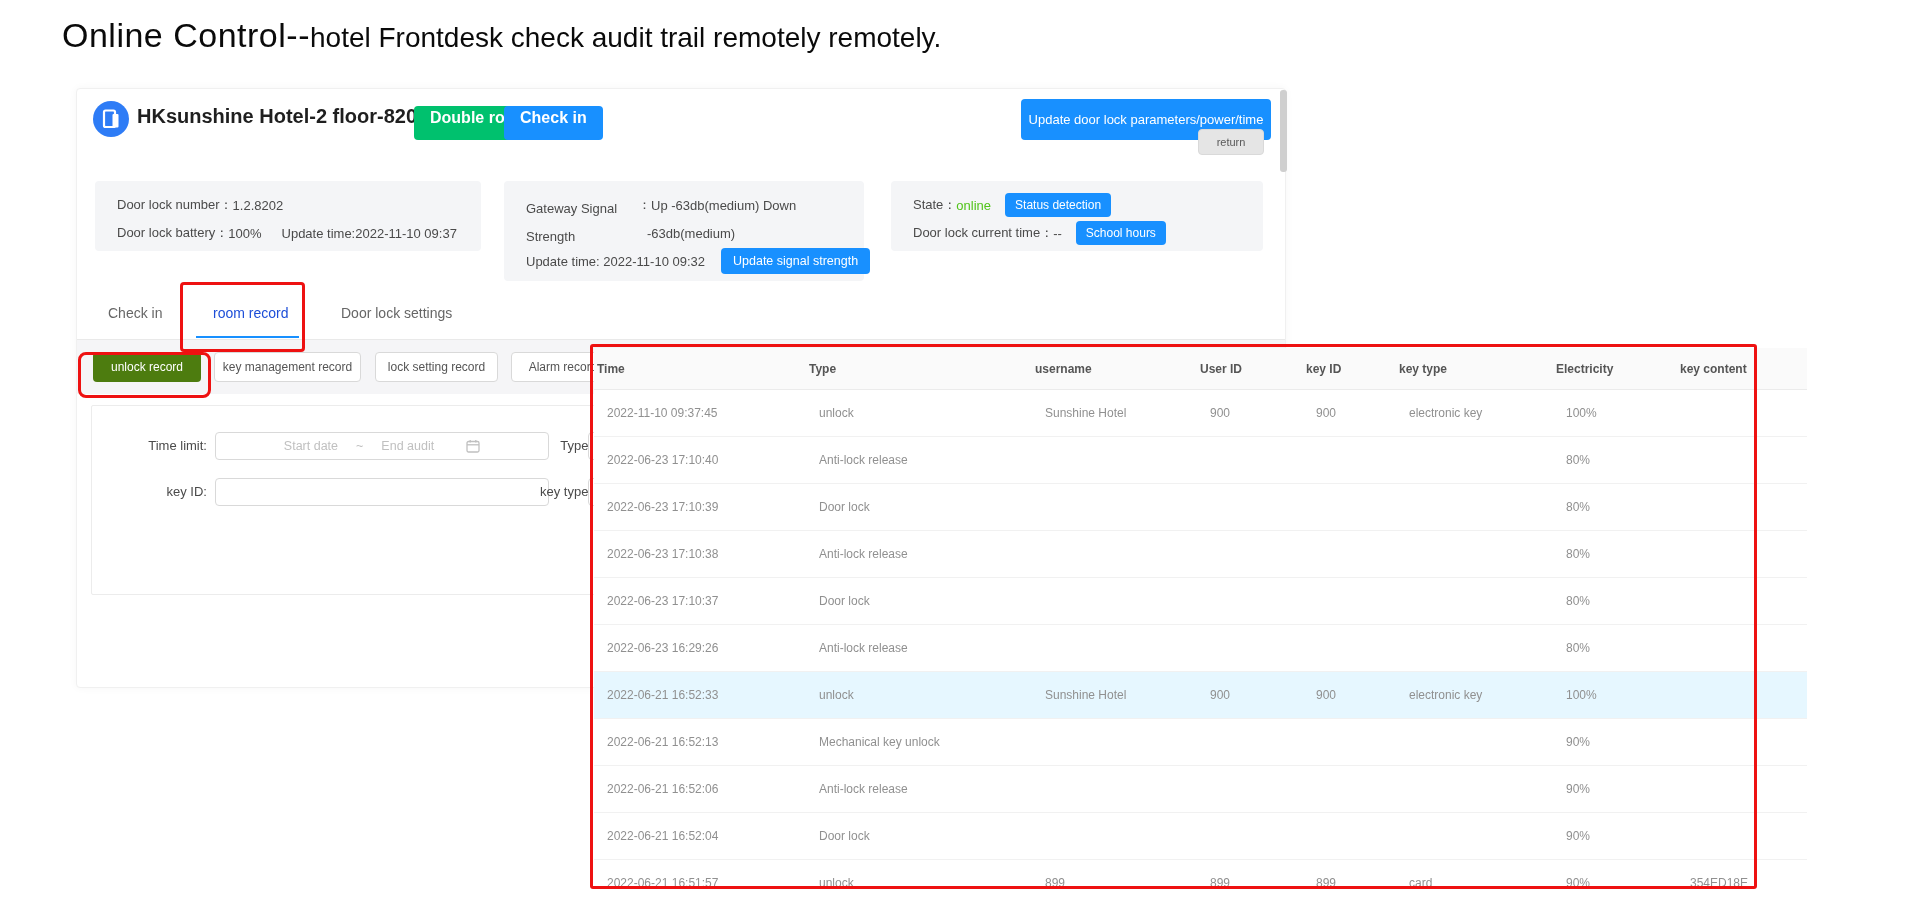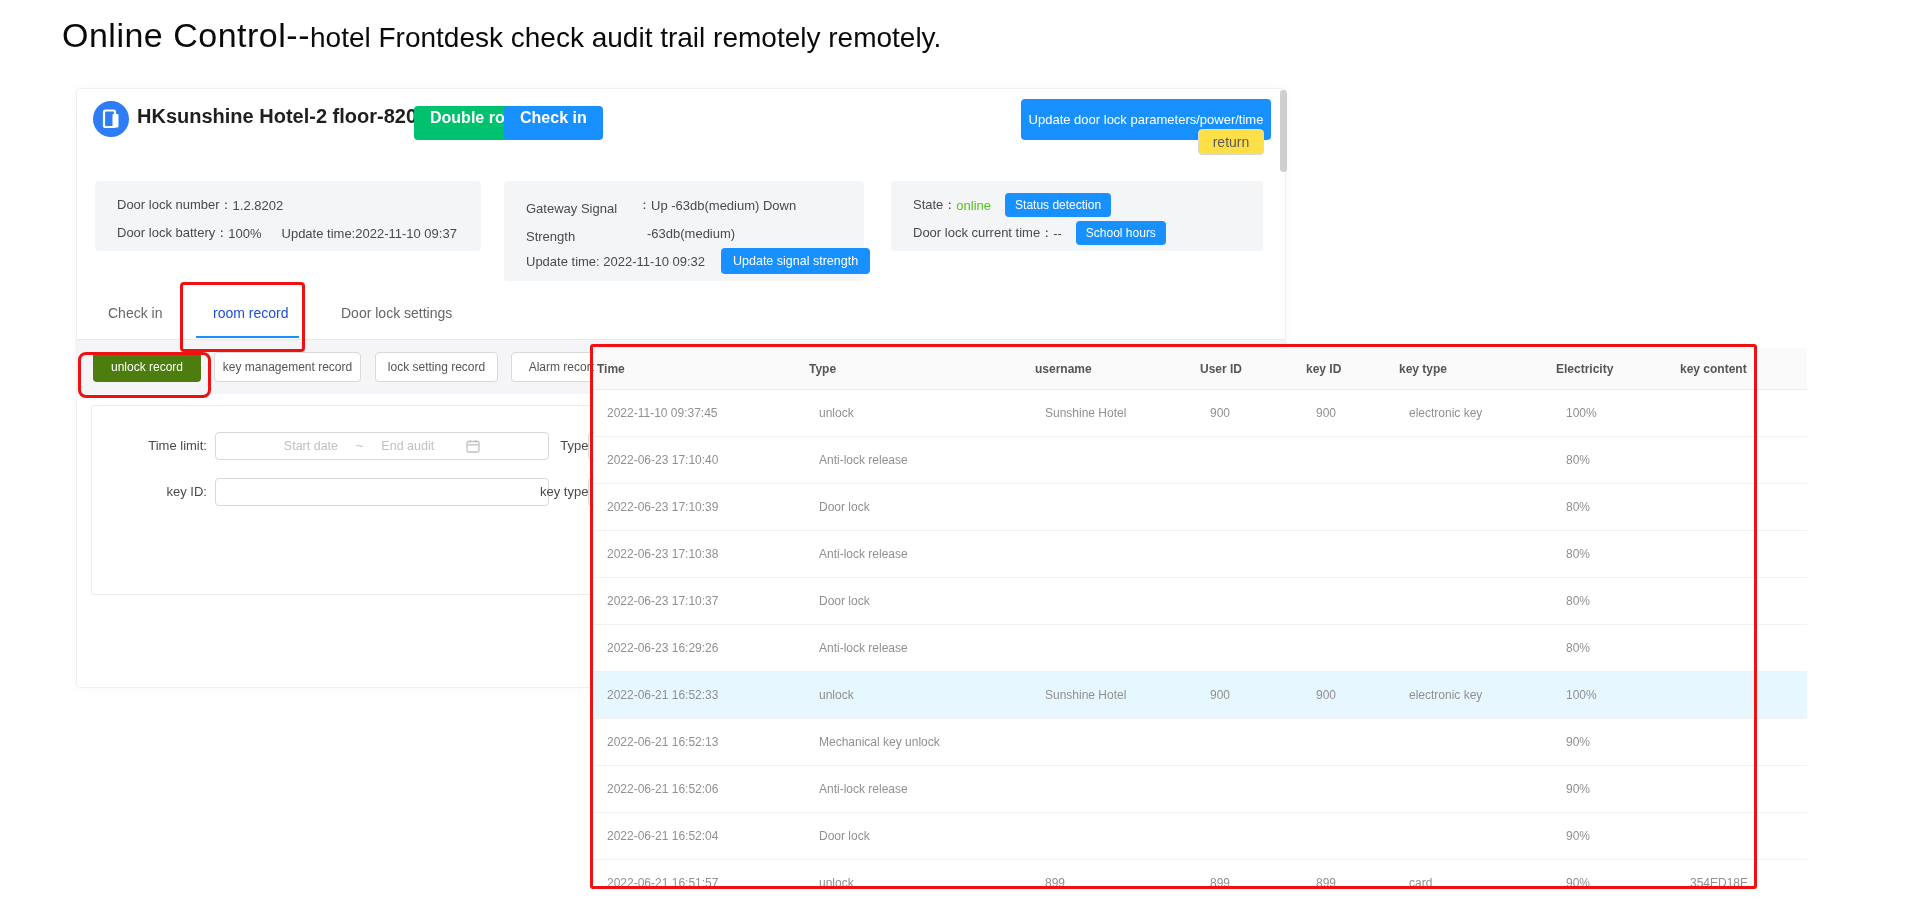--- a/index.html
+++ b/index.html
@@ -20,22 +20,22 @@
   #hotel-icon { left:16px; top:12px; }
   #hotel-name { left:60px; top:16px; font-size:20px; font-weight:bold; color:#1f1f1f; white-space:nowrap; }
   .badge { height:34px; line-height:24px; padding:0 16px; border-radius:4px;
            color:#fff; font-size:16px; font-weight:bold; white-space:nowrap; }
   #badge-room  { left:337px; top:17px; background:#00c16e; }
   #badge-state { left:427px; top:17px; background:#1890ff; }
 
   .btn-blue { background:#1890ff; color:#fff; border:none; border-radius:4px; cursor:pointer;
               white-space:nowrap; }
   #btn-update-params { left:944px; top:10px; width:250px; height:41px; font-size:13px; }
-  #btn-return { left:1121px; top:40px; width:66px; height:26px; background:#fde047;
-                border:1px solid #d9d9d9; border-radius:4px; color:#595959; font-size:14px; cursor:pointer; }
+  #btn-return { left:1121px; top:40px; width:66px; height:26px; background:#e5e5e5;
+                border:1px solid #d9d9d9; border-radius:4px; color:#595959; font-size:11px; cursor:pointer; }
   #scroll-thumb { left:1203px; top:1px; width:7px; height:82px; background:#cfcfcf; border-radius:3px; }
 
   
   .panel { background:#f4f5f7; border-radius:4px; font-size:13px; color:#4a4a4a; padding:10px 0 0 22px; }
   .p-row { height:28px; display:flex; align-items:center; white-space:nowrap; }
   #panel-lock    { left:18px;  top:92px; width:386px; height:70px; }
   #panel-gateway { left:427px; top:92px; width:360px; height:100px; }
   #panel-state   { left:814px; top:92px; width:372px; height:70px; }
   .gw-label { display:inline-block; width:112px;margin-top:6px; }
   .online { color:#52c41a; }

